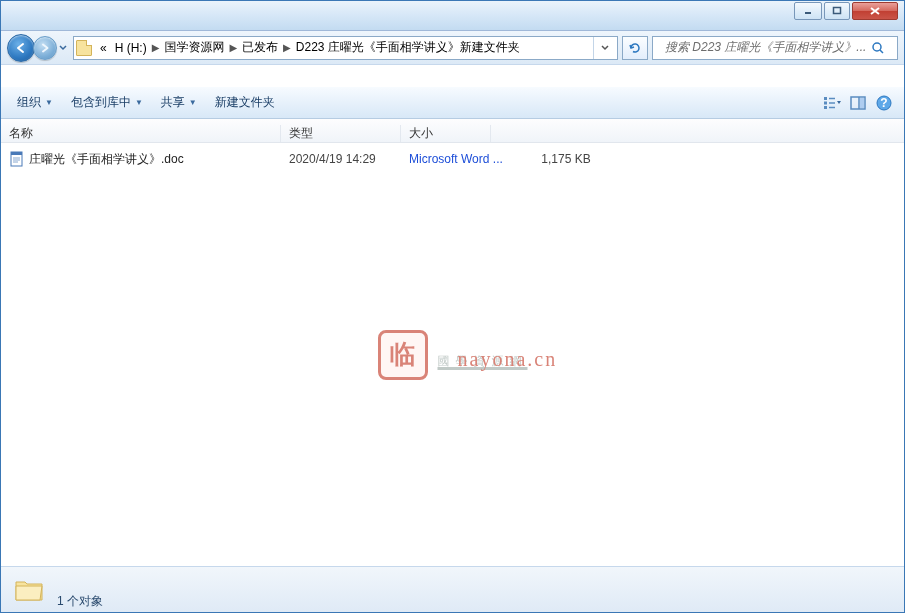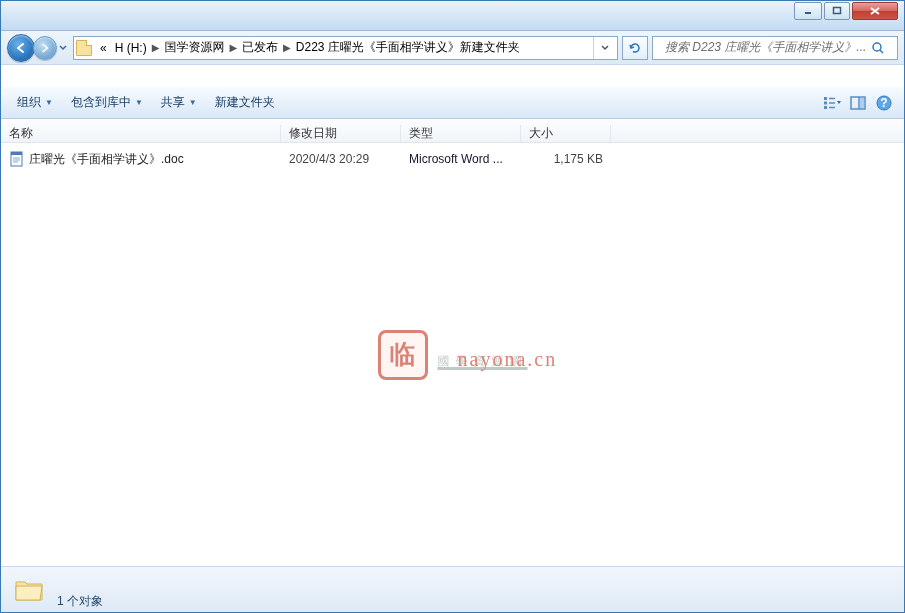--- a/index.html
+++ b/index.html
@@ -49,22 +49,22 @@
 .col-date { width: 120px; }
 .col-type { width: 120px; }
 .col-size { width: 90px; justify-content: flex-start;}
 
 
 .filelist { flex: 1; background: #fff; overflow: auto; position:relative;}
 .row { display: flex; align-items: center; height: 22px; padding-top:10px;}
 .cell { padding: 0 8px; white-space: nowrap; overflow: hidden; text-overflow: ellipsis; color:#222;}
 .cell-name { width: 280px; display: flex; align-items: center; gap: 4px; }
 .cell-date { width: 120px; color:#444;}
-.cell-type { width: 120px; color:#0f172a;}
-.cell-size { width: 90px; text-align: right; color:#444;}
+.cell-type { width: 120px; color:#1d4ed8;}
+.cell-size { width: 90px; text-align: center; color:#444;}
 .doc-icon { width: 16px; height: 16px; flex-shrink:0; }
 
 .watermark { position: absolute; top: 50%; left: 50%; transform: translate(-50%, -50%); display: flex; align-items: center; gap: 10px; opacity: 0.7; pointer-events:none;}
 .wm-stamp { width: 50px; height: 50px; border: 3px solid #c94f3e; border-radius: 8px; color: #c94f3e; font-size: 26px; font-weight: bold; display:flex; align-items:center; justify-content:center; background: rgba(255,230,225,0.5);}
 .wm-text { font-size: 30px; color: #a8b4b0; letter-spacing: 6px; font-weight: 300; position:relative;text-decoration:underline;}
 .wm-over { position:absolute; left:20px; top:10px; color:#c94f3e; font-size:20px; letter-spacing:2px; font-family: Georgia, serif;}
 
 
 .statusbar { height: 46px; background: linear-gradient(#f1f6fb, #dfeaf6); border-top: 1px solid #c6d8ec; display: flex; align-items: center; padding: 0 12px; gap: 12px;}
 .sfolder { width: 32px; height: 32px; }
@@ -189,38 +189,37 @@
     <div class="ticon">
       <svg width="16" height="16">
           <circle cx="8" cy="8" r="7" fill="#5ea8e8" stroke="#2d78c0"></circle>
           <text x="8" y="12" text-anchor="middle" fill="#fff" font-size="11" font-weight="bold">?</text>
         </svg>
     </div>
   </div>
 
   <div class="colheader">
     <div class="col col-name">名称</div>
-    <div class="col col-date">修改日期</div>
     <div class="col col-type">类型</div>
     <div class="col col-size">大小</div>
   </div>
 
   <div class="filelist">
     <div class="row">
       <div class="cell cell-name">
         <svg class="doc-icon" viewBox="0 0 16 16">
           <rect x="2" y="1" width="11" height="14" fill="#fff" stroke="#4a7ab8"></rect>
           <rect x="2" y="1" width="11" height="3" fill="#4a7ab8"></rect>
           <line x1="4" y1="7" x2="11" y2="7" stroke="#88a8d0"></line>
             <line x1="4" y1="9" x2="11" y2="9" stroke="#88a8d0"></line>
             <line x1="4" y1="11" x2="9" y2="11" stroke="#88a8d0"></line>
         </svg>
         <span>庄曜光《手面相学讲义》.doc</span>
       </div>
-      <div class="cell cell-date">2020/4/3 20:29</div>
+      <div class="cell cell-date">2020/4/19 14:29</div>
       <div class="cell cell-type">Microsoft Word ...</div>
       <div class="cell cell-size">1,175 KB</div>
     </div>
 
     <div class="watermark">
       <div class="wm-stamp">临</div>
       <div class="wm-text">
         <span>國學資源網</span>
         <span class="wm-over">nayona.cn</span>
       </div>

